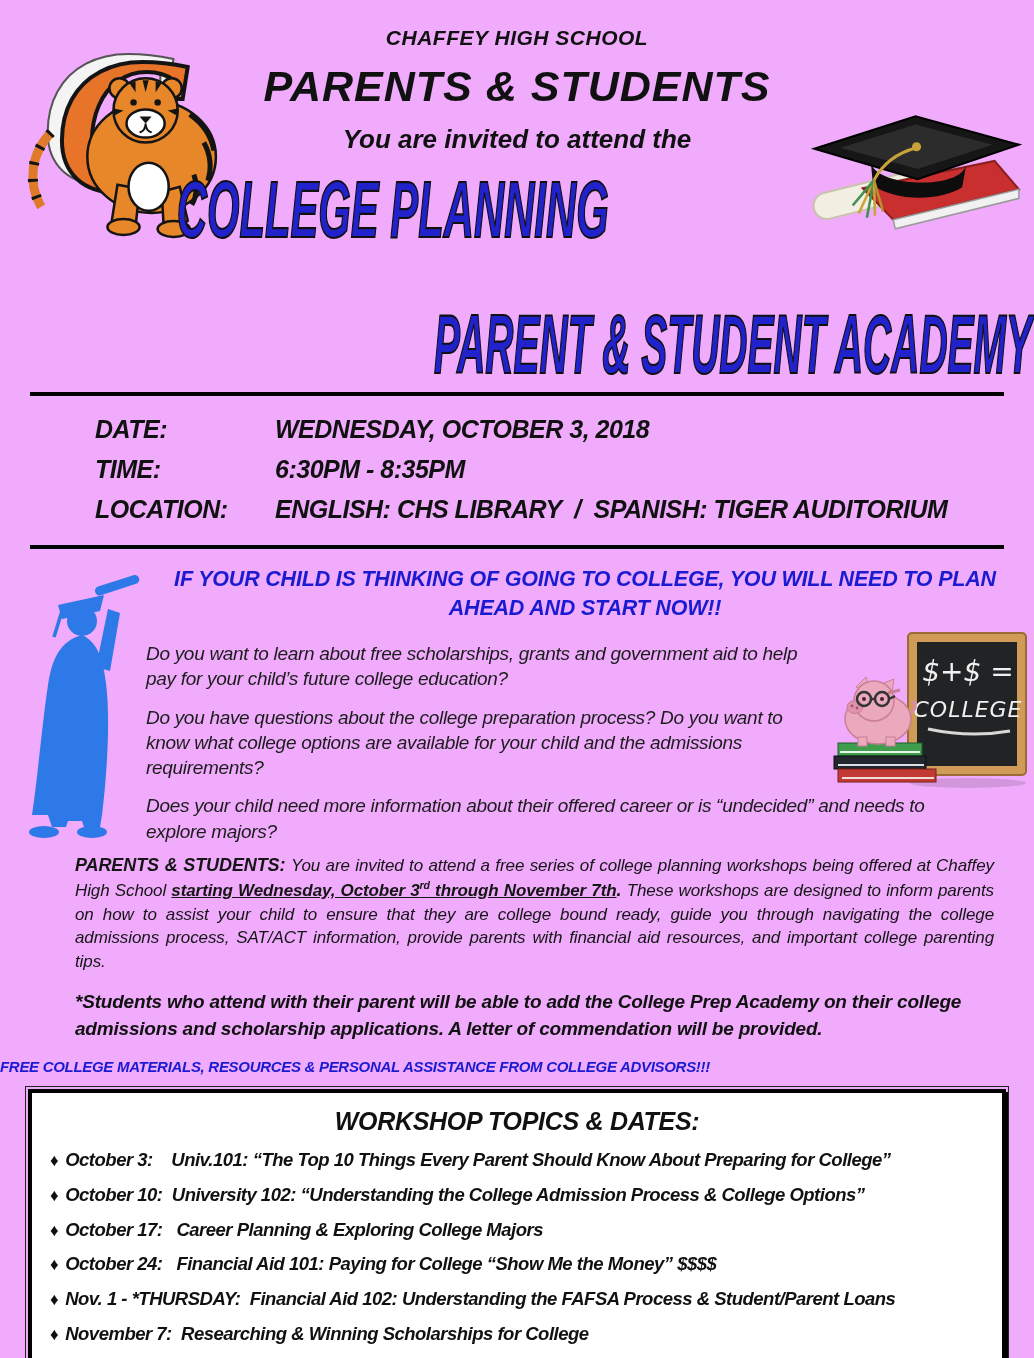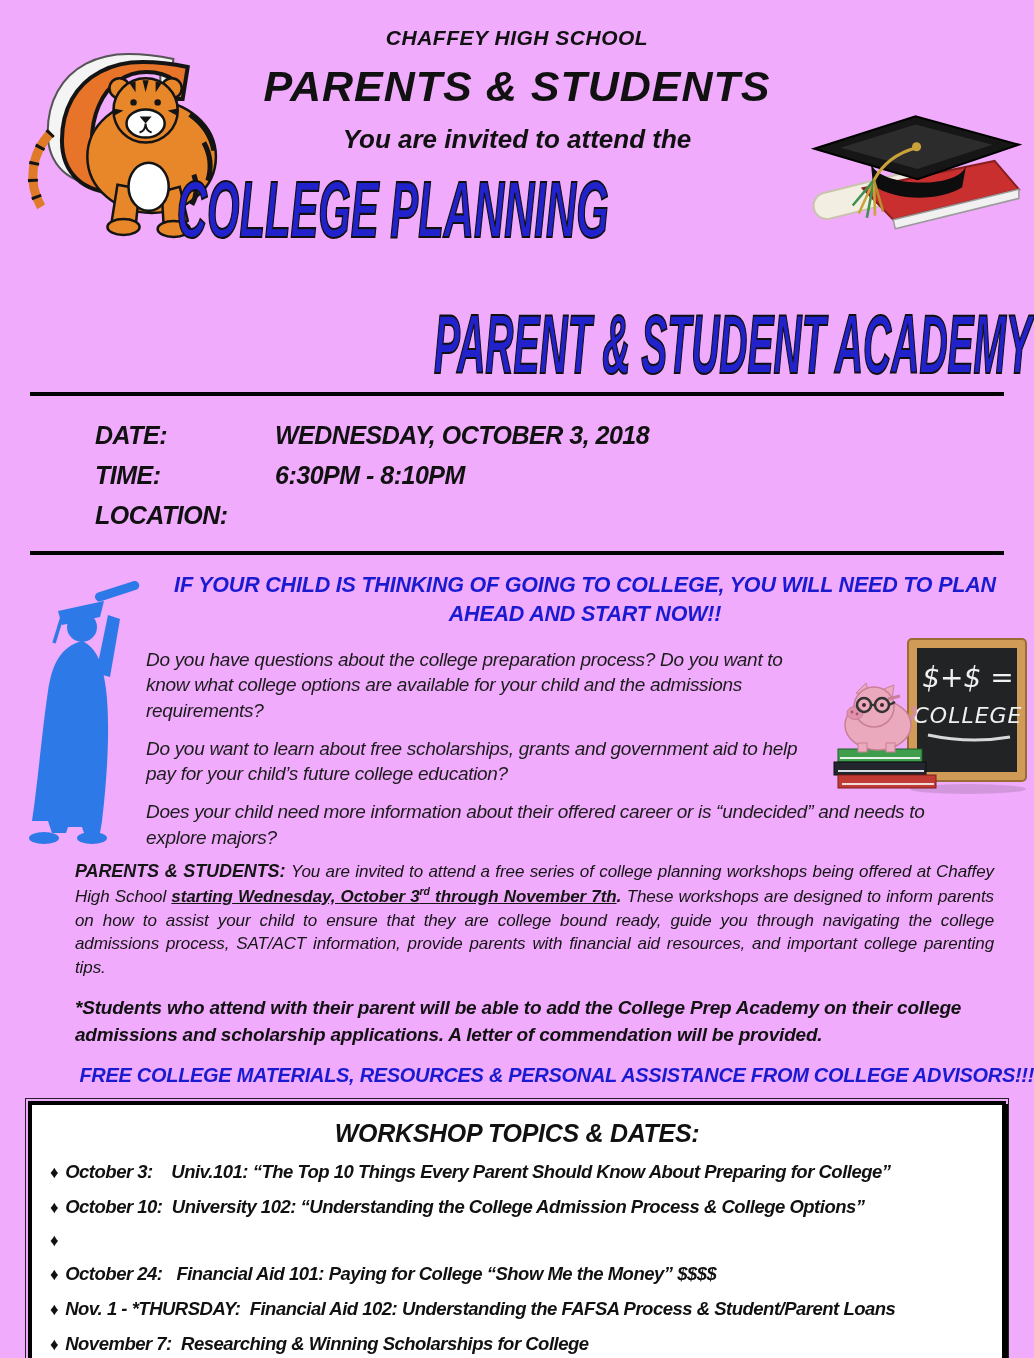--- a/index.html
+++ b/index.html
@@ -25,42 +25,42 @@
     font-weight: bold; color: #2222cc;
     -webkit-text-stroke: 2px #101010;
   }
   .title-1 { margin-top: 16px; height: 78px; }
   .title-1 > span { font-size: 76px; transform: scale(.55, 1.06); }
   .title-2 { margin-top: 56px; height: 80px; }
   .title-2 > span { font-size: 78px; transform: scale(.50, 1.06); }
 
   
   .divider { border: none; border-top: 4px solid #000; margin: 0 30px; }
-  .details { padding: 14px 0 10px 95px; }
+  .details { padding: 8px 0 10px 95px; }
   .detail-row { display: flex; margin: 11px 0; font-weight: bold; font-size: 25px; letter-spacing: -.5px; }
   .detail-label { width: 180px; flex: 0 0 180px; }
   .detail-value { white-space: pre-wrap; }
 
   
   .intro { position: relative; margin-top: 16px; min-height: 288px; padding-left: 146px; padding-right: 10px; }
   .grad-art { position: absolute; left: 8px; top: 10px; width: 132px; height: 268px; }
   .piggy-art { position: absolute; right: 2px; top: 60px; width: 202px; height: 172px; }
   .intro-headline { color: #1a1ad0; font-weight: bold; font-size: 21.5px; text-align: center; letter-spacing: -.2px; line-height: 1.35; }
   .intro-q { font-size: 19px; letter-spacing: -.3px; line-height: 1.33; margin-top: 13px; color: #1c1c1c; }
   .q1, .q2 { max-width: 668px; }
   .q3 { max-width: 790px; }
   .intro-q:first-of-type { margin-top: 18px; }
 
   
   .lead { margin: 0 40px 0 75px; font-size: 17px; line-height: 1.38; text-align: justify; letter-spacing: -.1px; color:#151515; }
   .lead b { font-size: 18px; }
   .u-bold { font-weight: bold; text-decoration: underline; }
   .u-bold sup { font-size: .62em; }
   .note { margin: 16px 42px 0 75px; font-size: 19px; font-weight: bold; line-height: 1.4; letter-spacing: -.2px; }
-  .free-line { margin-top: 16px; text-align: right; color: #1a1ad0; font-weight: bold; font-size: 20px; letter-spacing: -.3px; }
+  .free-line { margin-top: 16px; text-align: left; color: #1a1ad0; font-weight: bold; font-size: 15px; letter-spacing: -.3px; }
 
   
   .workshop-box {
     margin: 14px 28px 0 28px; padding: 10px 18px 4px 18px;
     border: 4px solid #000; outline: 1px solid #222; outline-offset: 2px;
     box-shadow: 3px 3px 0 #000; background: #fff;
   }
   .box-title { text-align: center; font-size: 25px; font-weight: bold; letter-spacing: -.3px; margin: 4px 0 6px 0; }
   .workshop-item { display: flex; align-items: baseline; margin: 14px 0; font-weight: bold; font-size: 18.5px; letter-spacing: -.5px; line-height: 1.1; }
   .bullet { margin-right: 7px; font-size: 17px; }
@@ -146,24 +146,25 @@
   </div>
 
   <hr class="divider">
   <div class="details">
     <div class="detail-row">
       <span class="detail-label">DATE:</span>
       <span class="detail-value">WEDNESDAY, OCTOBER 3, 2018</span>
     </div>
     <div class="detail-row">
       <span class="detail-label">TIME:</span>
-      <span class="detail-value">6:30PM - 8:10PM</span>
+      <span class="detail-value">6:30PM - 8:35PM</span>
     </div>
     <div class="detail-row">
       <span class="detail-label">LOCATION:</span>
+      <span class="detail-value">ENGLISH: CHS LIBRARY  /  SPANISH: TIGER AUDITORIUM</span>
     </div>
   </div>
   <hr class="divider">
 
   <div class="intro">
 
     <div class="grad-art">
       <svg viewBox="0 0 132 268" width="132" height="268">
         <g fill="#2e79e8">
           <rect x="86" y="6" width="46" height="9" rx="4.5" transform="rotate(-18 108 10)"></rect>
@@ -216,22 +217,22 @@
           <circle cx="4" cy="-14" r="2" fill="#42242e"></circle>
         </g>
       </svg>
     </div>
 
     <div class="intro-headline">
       <div>IF YOUR CHILD IS THINKING OF GOING TO COLLEGE, YOU WILL NEED TO PLAN</div>
       <div>AHEAD AND START NOW!!</div>
     </div>
 
+    <p class="intro-q q2">Do you want to learn about free scholarships, grants and government aid to help pay for your child’s future college education?</p>
     <p class="intro-q q1">Do you have questions about the college preparation process? Do you want to know what college options are available for your child and the admissions requirements?</p>
-    <p class="intro-q q2">Do you want to learn about free scholarships, grants and government aid to help pay for your child’s future college education?</p>
     <p class="intro-q q3">Does your child need more information about their offered career or is “undecided” and needs to explore majors?</p>
   </div>
 
   <p class="lead"><b>PARENTS &amp; STUDENTS: </b><span>You are invited to attend a free series of college planning workshops being offered at Chaffey High School </span><span class="u-bold"><span>starting Wednesday, October 3</span><sup>rd</sup><span> through November 7th</span></span><b>.</b><span>  These workshops are designed to inform parents on how to assist your child to ensure that they are college bound ready, guide you through navigating the college admissions process, SAT/ACT information, provide parents with financial aid resources, and important college parenting tips.</span></p>
 
   <p class="note">*Students who attend with their parent will be able to add the College Prep Academy on their college admissions and scholarship applications. A letter of commendation will be provided.</p>
 
   <div class="free-line">FREE COLLEGE MATERIALS, RESOURCES &amp; PERSONAL ASSISTANCE FROM COLLEGE ADVISORS!!!</div>
 
   <div class="workshop-box">
@@ -240,20 +241,21 @@
     <div class="workshop-item">
       <span class="bullet">♦</span>
       <span class="topic-text">October 3:    Univ.101: “The Top 10 Things Every Parent Should Know About Preparing for College”</span>
     </div>
     <div class="workshop-item">
       <span class="bullet">♦</span>
       <span class="topic-text">October 10:  University 102: “Understanding the College Admission Process &amp; College Options”</span>
     </div>
     <div class="workshop-item">
       <span class="bullet">♦</span>
+      <span class="topic-text">October 17:   Career Planning &amp; Exploring College Majors</span>
     </div>
     <div class="workshop-item">
       <span class="bullet">♦</span>
       <span class="topic-text">October 24:   Financial Aid 101: Paying for College “Show Me the Money” $$$$</span>
     </div>
     <div class="workshop-item">
       <span class="bullet">♦</span>
       <span class="topic-text">Nov. 1 - *THURSDAY:  Financial Aid 102: Understanding the FAFSA Process &amp; Student/Parent Loans</span>
     </div>
     <div class="workshop-item">

